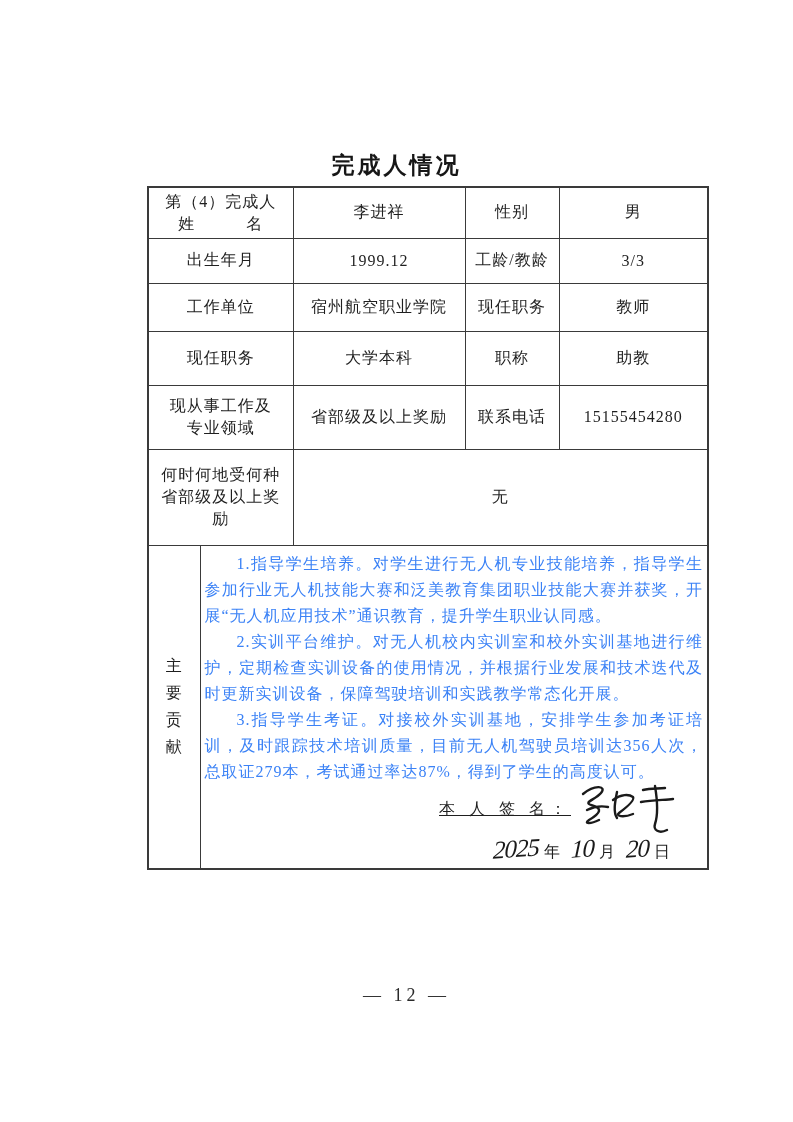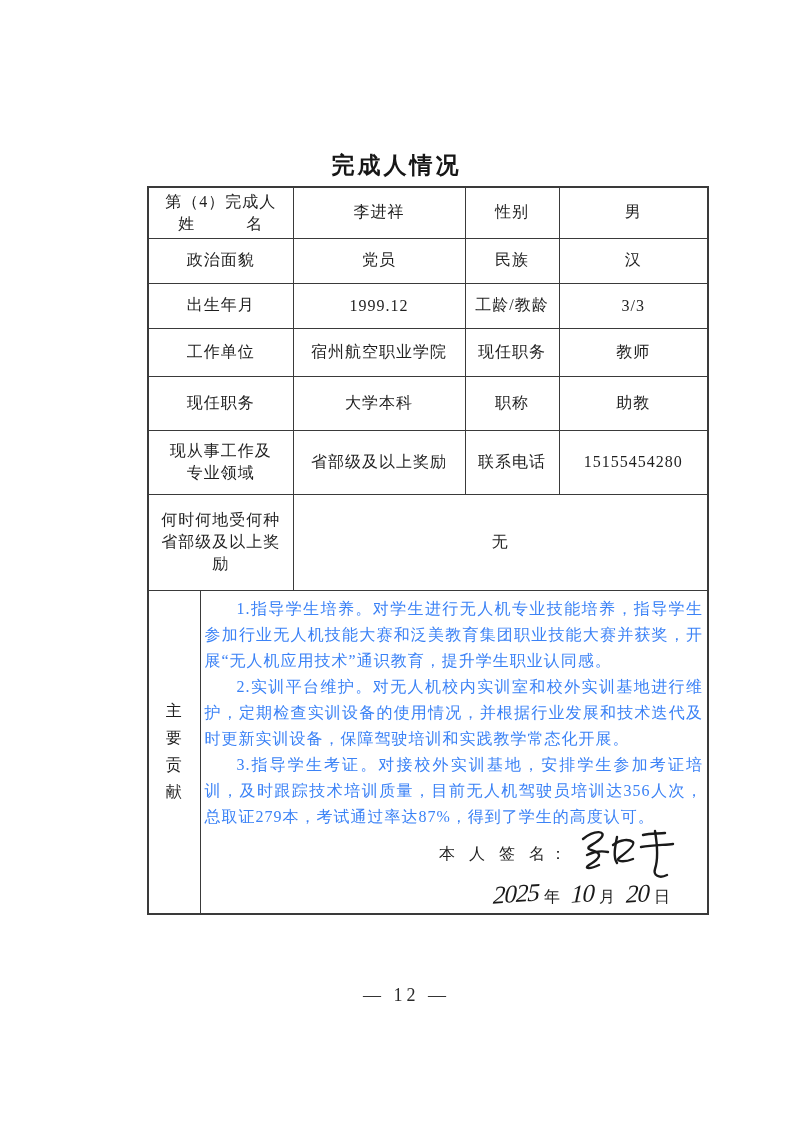--- a/index.html
+++ b/index.html
@@ -43,21 +43,21 @@
     padding:13px 15px 4px 15px;
     letter-spacing:0.5px;
   }
   .para {
     font-size:16px; line-height:26px;
     text-indent:2em; text-align:justify;
     color:#3b82f6;
   }
   .sig-row {
     display:flex; justify-content:flex-end; align-items:center;
-    margin-top:2px; padding-right:24px; height:46px;
+    margin-top:2px; padding-right:24px; height:46px;text-decoration:underline;
   }
   .sig-label { font-size:16px; letter-spacing:5px; white-space:nowrap; }
   .sig-svg { margin-left:4px; margin-top:-4px; }
   .date-row {
     text-align:right; padding-right:30px; margin-top:2px;
     font-size:16px; white-space:nowrap;
   }
   .hw {
     display:inline-block;
     font-style:italic; font-size:25px;
@@ -94,26 +94,20 @@
         <tr style="height:51px">
       <td colspan="2" class="two-line">
         <div>第（4）完成人</div>
         <div>姓　　　名</div>
       </td>
       <td>李进祥</td>
       <td>性别</td>
       <td>男</td>
     </tr>
 
-    <tr style="height:45px">
-      <td colspan="2">政治面貌</td>
-      <td>党员</td>
-      <td>民族</td>
-      <td>汉</td>
-    </tr>
 
     <tr style="height:45px">
       <td colspan="2">出生年月</td>
       <td>1999.12</td>
       <td>工龄/教龄</td>
       <td>3/3</td>
     </tr>
 
     <tr style="height:48px">
       <td colspan="2">工作单位</td>

